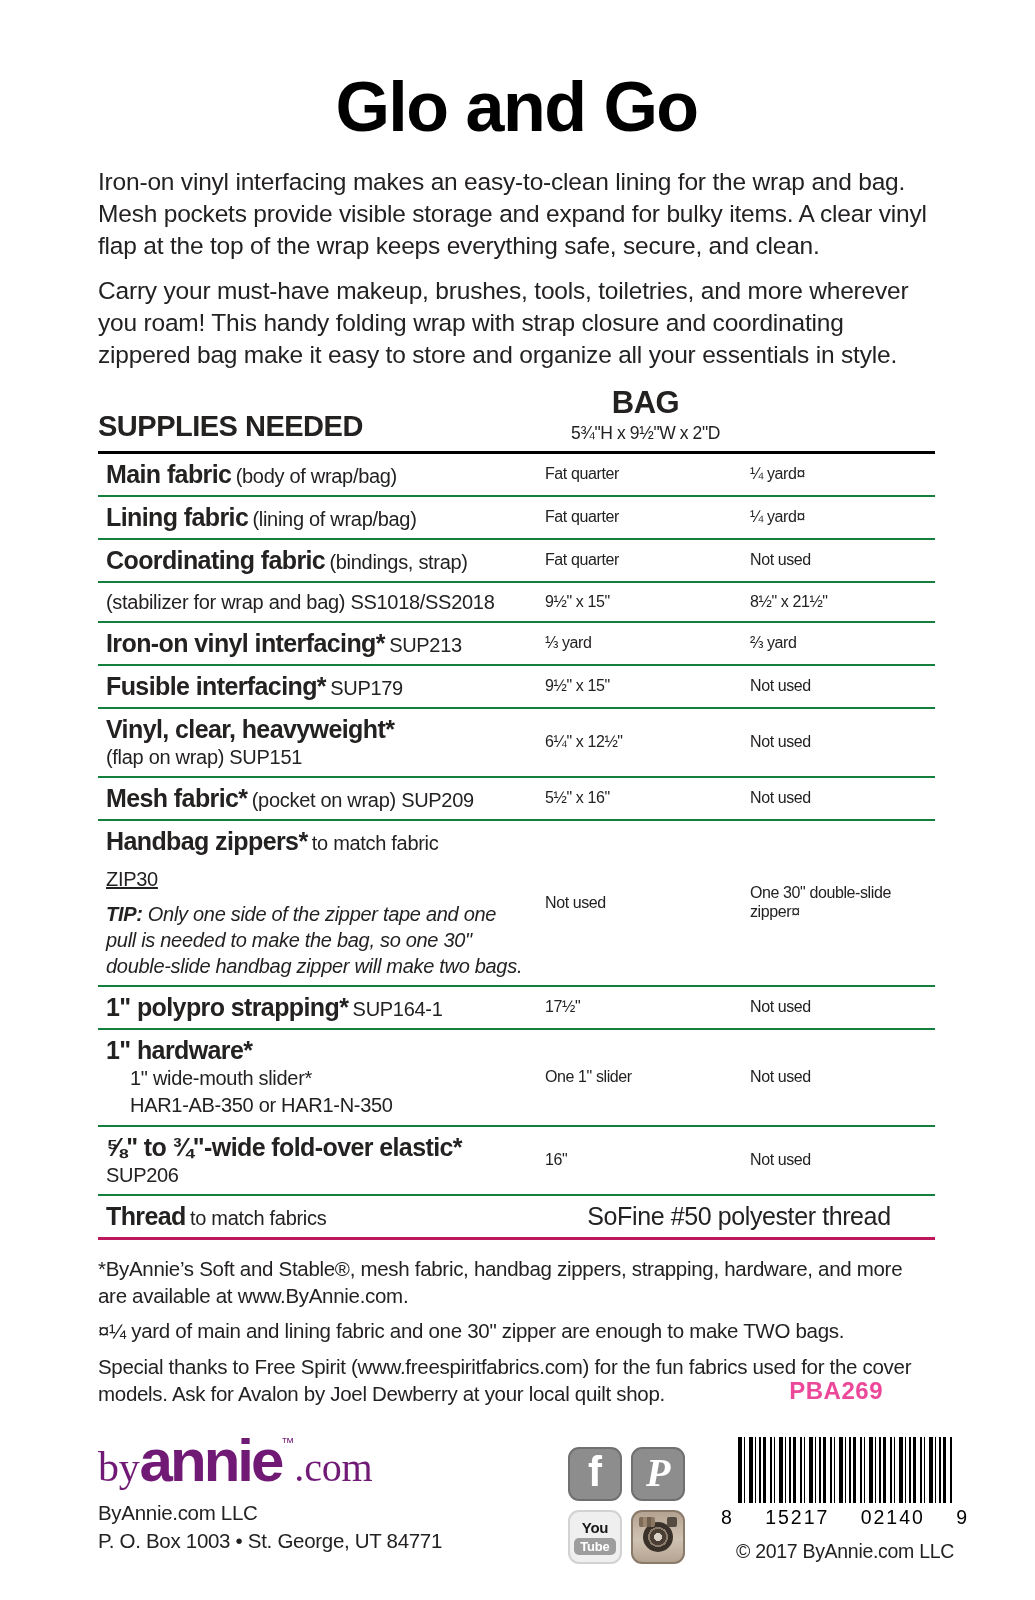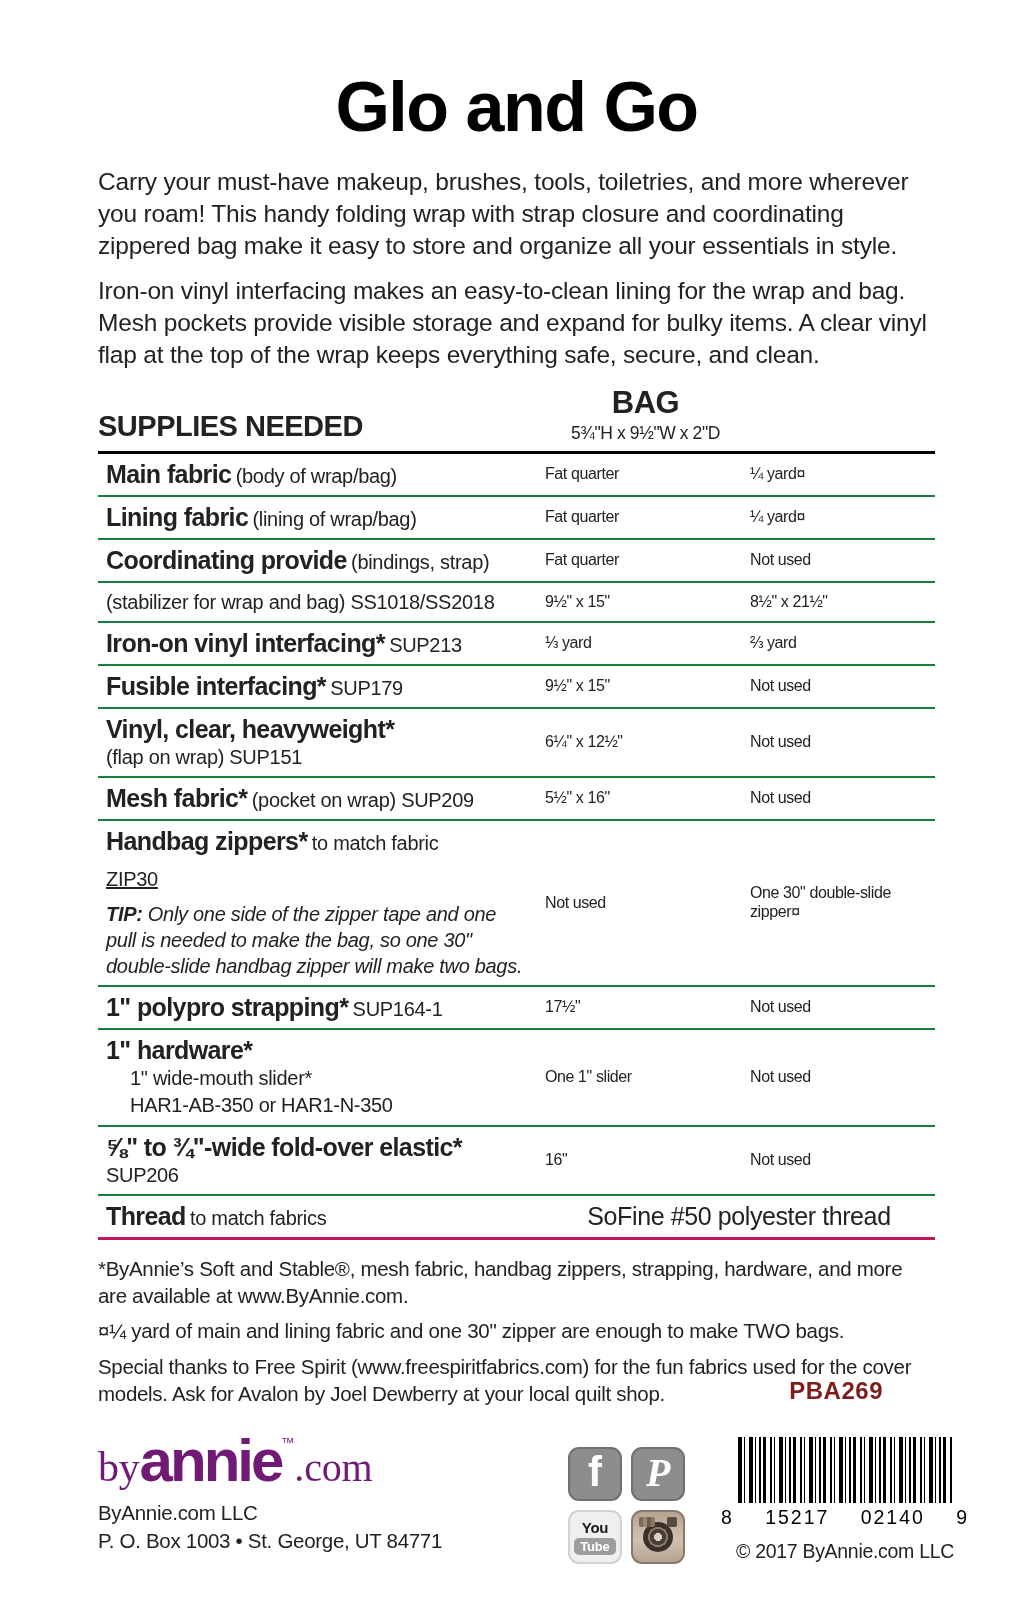--- a/index.html
+++ b/index.html
@@ -40,21 +40,21 @@
   .span-val { grid-column: 2 / 4; font-size: 25px; text-align: center; letter-spacing: -0.4px; }
   .zl2 { font-size: 20px; margin: 12px 0 10px; letter-spacing: -0.3px; text-decoration: underline; }
   .tip { font-size: 20px; line-height: 1.3; letter-spacing: -0.3px; }
   .tip-label { font-weight: bold; font-style: italic; }
   .tip-text { font-style: italic; }
   .hw-sub { font-size: 20px; padding-left: 24px; line-height: 1.35; letter-spacing: -0.3px; }
 
   
   .notes { margin-top: 16px; position: relative; }
   .note { font-size: 20.5px; line-height: 1.3; margin-bottom: 9px; letter-spacing: -0.3px; }
-  .pba { position: absolute; right: 52px; bottom: 2px; font-weight: bold; font-size: 24px; letter-spacing: 0.5px; color:#7f1d1d;margin-left:44px; }
+  .pba { position: absolute; right: 52px; bottom: 2px; font-weight: bold; font-size: 24px; letter-spacing: 0.5px; color:#ec4899;margin-left:44px; }
 
   
   .footer { display: grid; grid-template-columns: 470px 135px 1fr; margin-top: 24px; }
   .logo { white-space: nowrap; line-height: 1; margin-bottom: 8px; color:#701a75; }
   .logo-by { font-family: "Liberation Serif", "DejaVu Serif", serif; font-size: 42px; }
   .logo-annie { font-size: 60px; font-weight: 800; letter-spacing: -3px; }
   .logo-tm { font-size: 13px; vertical-align: 34px; letter-spacing: 0; }
   .logo-com { font-family: "Liberation Serif", "DejaVu Serif", serif; font-size: 40px; }
   .contact-line { font-size: 20.5px; line-height: 1.35; letter-spacing: -0.3px; }
 
@@ -84,22 +84,22 @@
   .bdigits { display: flex; justify-content: space-between; width: 248px; margin: 3px auto 10px; font-size: 19.5px; letter-spacing: 2px; color:#000; }
   .copy { font-size: 19.5px; line-height: 1.3; letter-spacing: -0.3px; }
 </style>
 </head>
 <body>
 
 <div class="page">
 
   <div class="title">Glo and Go</div>
 
+  <p class="intro">Iron-on vinyl interfacing makes an easy-to-clean lining for the wrap and bag. Mesh pockets provide visible storage and expand for bulky items. A clear vinyl flap at the top of the wrap keeps everything safe, secure, and clean.</p>
   <p class="intro">Carry your must-have makeup, brushes, tools, toiletries, and more wherever you roam! This handy folding wrap with strap closure and coordinating zippered bag make it easy to store and organize all your essentials in style.</p>
-  <p class="intro">Iron-on vinyl interfacing makes an easy-to-clean lining for the wrap and bag. Mesh pockets provide visible storage and expand for bulky items. A clear vinyl flap at the top of the wrap keeps everything safe, secure, and clean.</p>
 
   <div class="supplies-table">
     <div class="thead">
       <div class="supplies-heading">SUPPLIES NEEDED</div>
       <div class="colhead">
         <div class="col-title">BAG</div>
         <div class="col-sub">5¾"H x 9½"W x 2"D</div>
       </div>
     </div>
 
@@ -116,21 +116,21 @@
       <div class="name-cell">
         <span class="rname">Lining fabric</span>
         <span class="rdetail">(lining of wrap/bag)</span>
       </div>
       <div class="val">Fat quarter</div>
       <div class="val">¼ yard¤</div>
     </div>
 
     <div class="trow">
       <div class="name-cell">
-        <span class="rname">Coordinating provide</span>
+        <span class="rname">Coordinating fabric</span>
         <span class="rdetail">(bindings, strap)</span>
       </div>
       <div class="val">Fat quarter</div>
       <div class="val">Not used</div>
     </div>
 
     <div class="trow">
       <div class="name-cell">
         <div class="rsub">(stabilizer for wrap and bag) SS1018/SS2018</div>
       </div>

